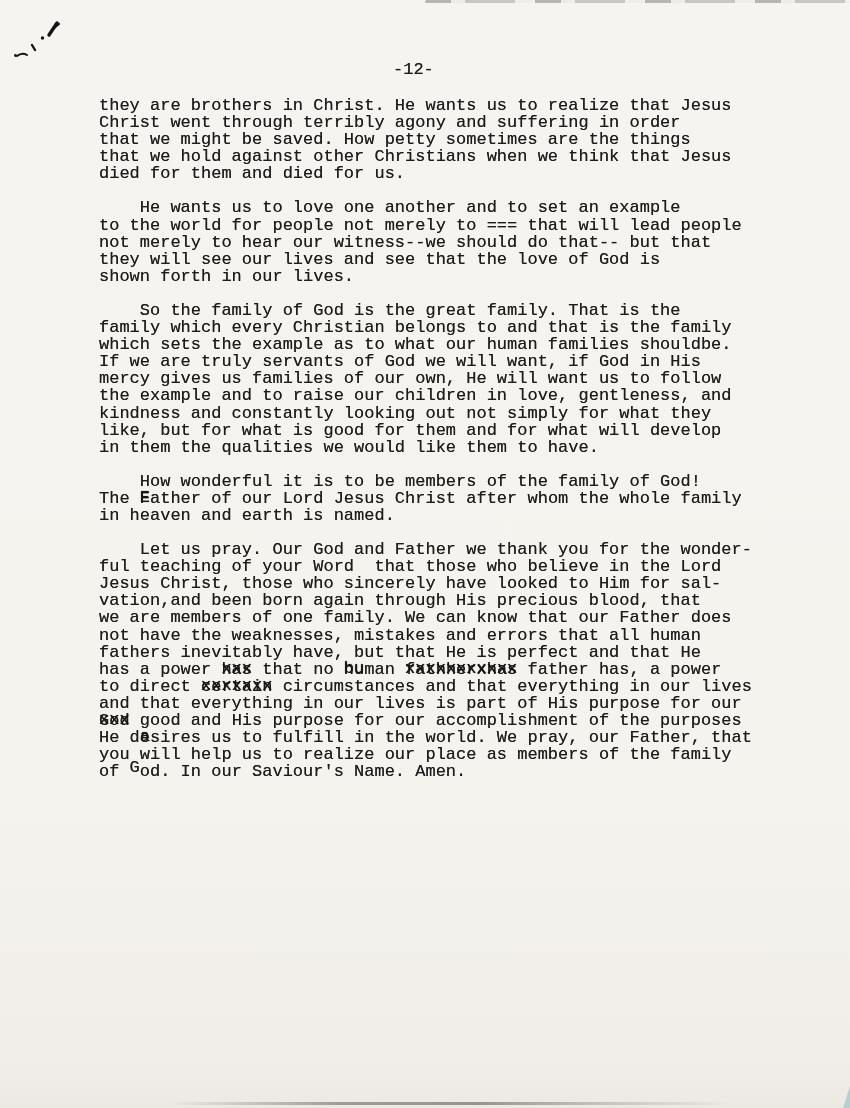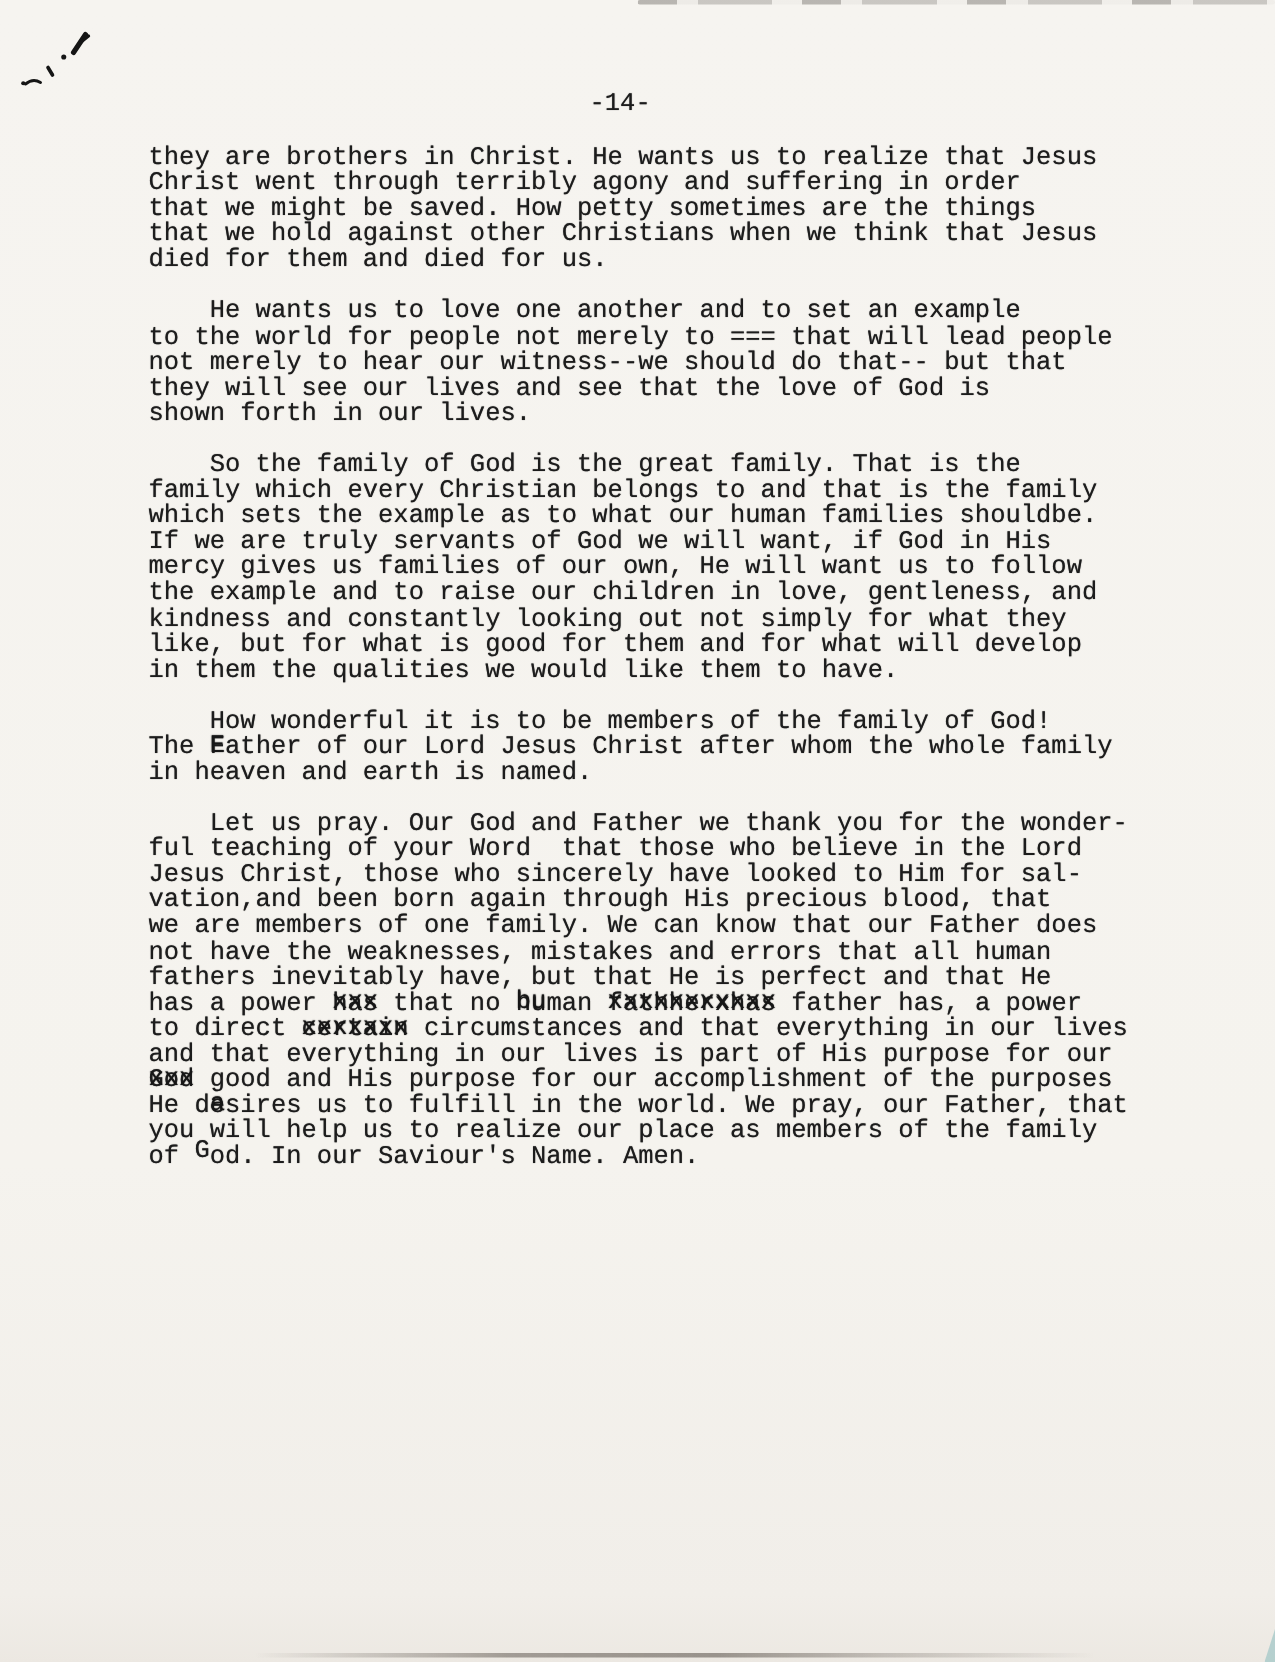--- a/index.html
+++ b/index.html
@@ -56,15 +56,15 @@
   <circle cx="36.5" cy="34" r="1.7" fill="#151515"></circle>
   <path d="M26 41 L29 46" stroke="#151515" stroke-width="2.4" stroke-linecap="round" fill="none"></path>
   <path d="M11 52 q5 -4 10 -1" stroke="#151515" stroke-width="2" stroke-linecap="round" fill="none"></path>
   <circle cx="9.5" cy="51.5" r="1.4" fill="#151515"></circle>
 </svg>
 
 <div class="top-edge-artifact"></div>
 <div class="bottom-smudge"></div>
 <div class="corner-sliver"></div>
 
-<div class="page-number">-14-</div>
+<div class="page-number">-12-</div>
 
 <div class="doc-text"><div class="para"><div class="line"><span>they are brothers in Christ. He wants us to realize that Jesus</span></div><div class="line"><span>Christ went through terribly agony and suffering in order</span></div><div class="line"><span>that we might be saved. How petty sometimes are the things</span></div><div class="line"><span>that we hold against other Christians when we think that Jesus</span></div><div class="line"><span>died for them and died for us.</span></div></div><div class="para"><div class="line"><span>    He wants us to love one another and to set an example</span></div><div class="line"><span>to the world for people not merely to === that will lead people</span></div><div class="line"><span>not merely to hear our witness--we should do that-- but that</span></div><div class="line"><span>they will see our lives and see that the love of God is</span></div><div class="line"><span>shown forth in our lives.</span></div></div><div class="para"><div class="line"><span>    So the family of God is the great family. That is the</span></div><div class="line"><span>family which every Christian belongs to and that is the family</span></div><div class="line"><span>which sets the example as to what our human families shouldbe.</span></div><div class="line"><span>If we are truly servants of God we will want, if God in His</span></div><div class="line"><span>mercy gives us families of our own, He will want us to follow</span></div><div class="line"><span>the example and to raise our children in love, gentleness, and</span></div><div class="line"><span>kindness and constantly looking out not simply for what they</span></div><div class="line"><span>like, but for what is good for them and for what will develop</span></div><div class="line"><span>in them the qualities we would like them to have.</span></div></div><div class="para"><div class="line"><span>    How wonderful it is to be members of the family of God!</span></div><div class="line"><span>The </span><span class="overstrike" data-over="E">F</span><span>ather of our Lord Jesus Christ after whom the whole family</span></div><div class="line"><span>in heaven and earth is named.</span></div></div><div class="para"><div class="line"><span>    Let us pray. Our God and Father we thank you for the wonder-</span></div><div class="line"><span>ful teaching of your Word  that those who believe in the Lord</span></div><div class="line"><span>Jesus Christ, those who sincerely have looked to Him for sal-</span></div><div class="line"><span>vation,and been born again through His precious blood, that</span></div><div class="line"><span>we are members of one family. We can know that our Father does</span></div><div class="line"><span>not have the weaknesses, mistakes and errors that all human</span></div><div class="line"><span>fathers inevitably have, but that He is perfect and that He</span></div><div class="line"><span>has a power </span><span class="overstrike" data-over="xxx">has</span><span> that no </span><span class="overstrike" data-over="bu">hu</span><span>man </span><span class="overstrike" data-over="xxxxxxxxxxx">fathherxhas</span><span> father has, a power</span></div><div class="line"><span>to direct </span><span class="overstrike" data-over="xxxxxxx">certain</span><span> circumstances and that everything in our lives</span></div><div class="line"><span>and that everything in our lives is part of His purpose for our</span></div><div class="line"><span class="overstrike" data-over="xxx">God</span><span> good and His purpose for our accomplishment of the purposes</span></div><div class="line"><span>He d</span><span class="overstrike" data-over="a">e</span><span>sires us to fulfill in the world. We pray, our Father, that</span></div><div class="line"><span>you will help us to realize our place as members of the family</span></div><div class="line"><span>of </span><span class="raised">G</span><span>od. In our Saviour's Name. Amen.</span></div></div></div>
 
 </body></html>

